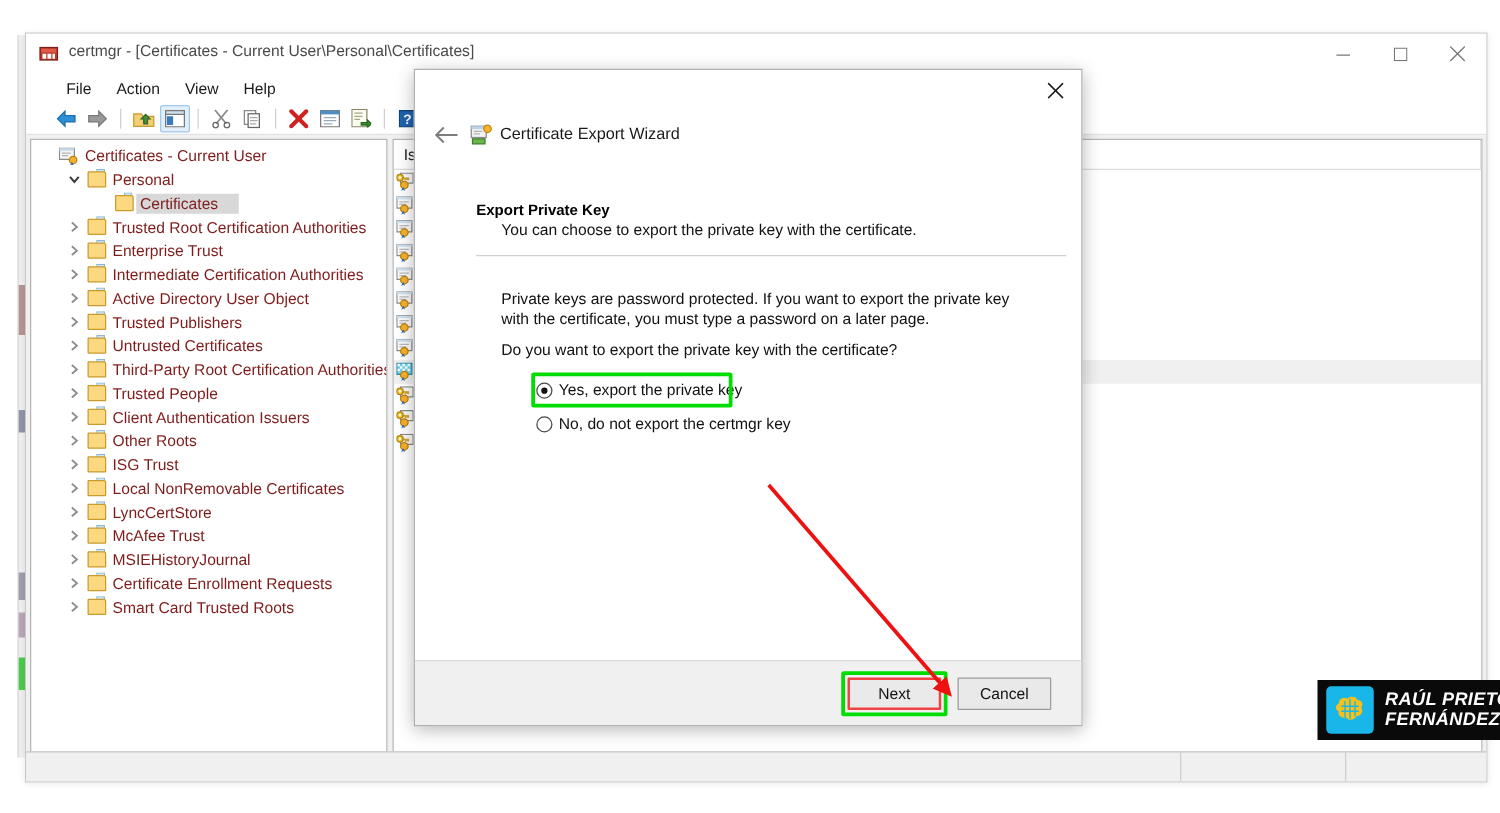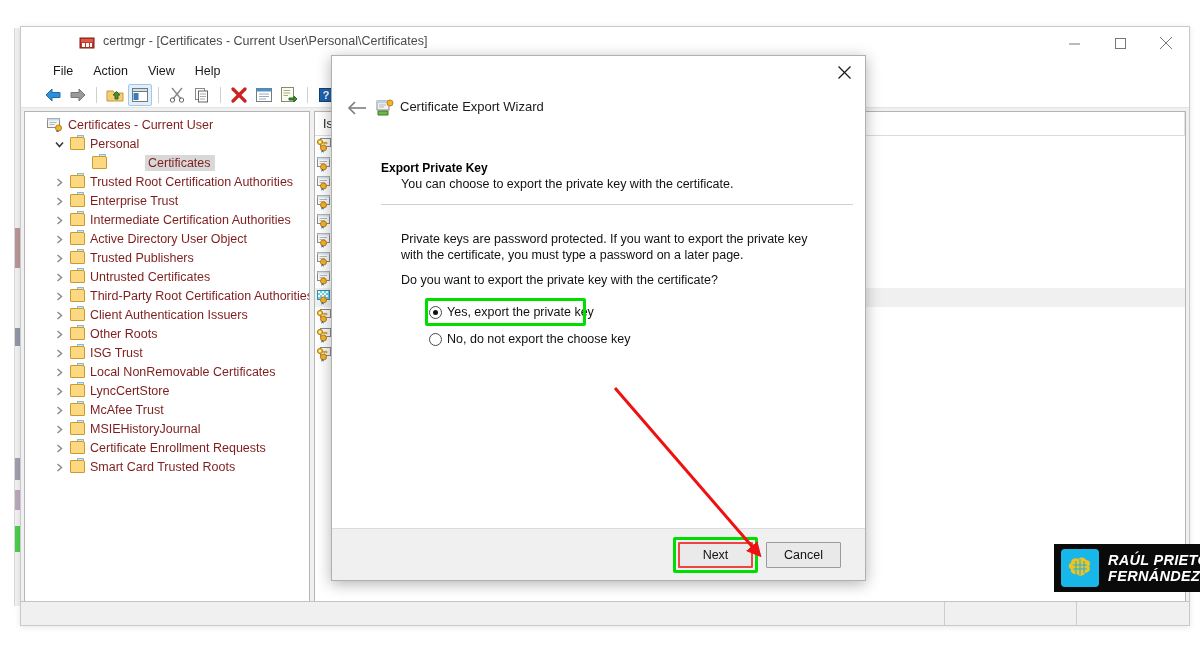--- a/index.html
+++ b/index.html
@@ -24,21 +24,21 @@
 
   
   .mmc-window {
     position: absolute; left: 20px; top: 26px; width: 1170px; height: 600px;
     background: #ffffff;
     border: 1px solid #c9c9c9;
     box-shadow: 0 1px 6px rgba(0,0,0,.10);
   }
 
   
-  .titlebar { position: relative; height: 32px; background: #ffffff; margin-left: 48px; }
+  .titlebar { position: relative; height: 32px; background: #ffffff; }
   .title-icon {
     position: absolute; left: 10px; top: 8px; width: 16px; height: 16px;
   }
   .title-text {
     position: absolute; left: 34px; top: 7px;
     font-size: 12.5px; color: #4a4a4a; white-space: nowrap;
   }
   .win-btns { position: absolute; right: 0; top: 0; display: flex; height: 32px; }
   .win-btn {
     width: 46px; height: 32px; display: flex; align-items: center; justify-content: center;
@@ -74,21 +74,21 @@
   .tree { padding-top: 3px; font-size: 12.5px; color: #7f1d1d; }
   .tree-row {
     display: flex; align-items: center; height: 19px; padding-left: 4px; white-space: nowrap;
   }
   .tree-row .chev {
     width: 16px; text-align: center; color: #888; font-size: 10px; flex: 0 0 16px;
   }
   .tree-row .chev svg { vertical-align: middle; }
   .tree-row .ico { flex: 0 0 20px; display: flex; align-items: center; justify-content: center; }
   .tree-row .lbl { padding-left: 3px; }
-  .tree-row.selected .lbl { background: #d8d8d8; padding: 1px 4px 1px 3px; margin-left: 36px; }
+  .tree-row.selected .lbl { background: #d8d8d8; padding: 1px 16px 1px 3px; }
   .tree-row.indent1 { padding-left: 4px; }
   .tree-row.indent2 { padding-left: 26px; }
   .tree-row.indent3 { padding-left: 48px; }
 
   
   .folder { width:15px; height:13px; position:relative; }
   .folder .back { position:absolute; left:0; top:0; width:15px; height:13px;
     background:#fcd980; border:1px solid #cb9a2e; border-radius:1px 2px 1px 1px; }
   .folder .tab  { position:absolute; left:7px; top:-2px; width:7px; height:4px;
     background:#cfe7f5; border:1px solid #8fb8cf; border-bottom:none; border-radius:1px 1px 0 0;}
@@ -459,20 +459,32 @@
             <div class="tree-row indent2">
               <span class="chev"><svg width="9" height="9" viewBox="0 0 9 9">
                   <polyline points="2.5,1 6.5,4.5 2.5,8" fill="none" stroke="#8c8c8c" stroke-width="1.5"></polyline>
                 </svg></span>
               <span class="ico">
                 <span class="folder">
                   <span class="tab"></span>
                   <span class="back"></span>
                 </span>
               </span>
+              <span class="lbl">Trusted People</span>
+            </div>
+            <div class="tree-row indent2">
+              <span class="chev"><svg width="9" height="9" viewBox="0 0 9 9">
+                  <polyline points="2.5,1 6.5,4.5 2.5,8" fill="none" stroke="#8c8c8c" stroke-width="1.5"></polyline>
+                </svg></span>
+              <span class="ico">
+                <span class="folder">
+                  <span class="tab"></span>
+                  <span class="back"></span>
+                </span>
+              </span>
               <span class="lbl">Client Authentication Issuers</span>
             </div>
             <div class="tree-row indent2">
               <span class="chev"><svg width="9" height="9" viewBox="0 0 9 9">
                   <polyline points="2.5,1 6.5,4.5 2.5,8" fill="none" stroke="#8c8c8c" stroke-width="1.5"></polyline>
                 </svg></span>
               <span class="ico">
                 <span class="folder">
                   <span class="tab"></span>
                   <span class="back"></span>
@@ -810,21 +822,21 @@
       <div class="wz-p wz-p2">Do you want to export the private key with the certificate?</div>
 
       <div class="radio-group">
         <div class="hl-radio"></div>
         <div class="radio-row">
           <span class="radio checked"></span>
           <span class="radio-label">Yes, export the private key</span>
         </div>
         <div class="radio-row">
           <span class="radio"></span>
-          <span class="radio-label">No, do not export the choose key</span>
+          <span class="radio-label">No, do not export the certmgr key</span>
         </div>
       </div>
     </div>
 
     <div class="wz-footer">
       <div class="hl-next"></div>
       <div class="btn next">Next</div>
       <div class="btn cancel">Cancel</div>
     </div>
   </div>

